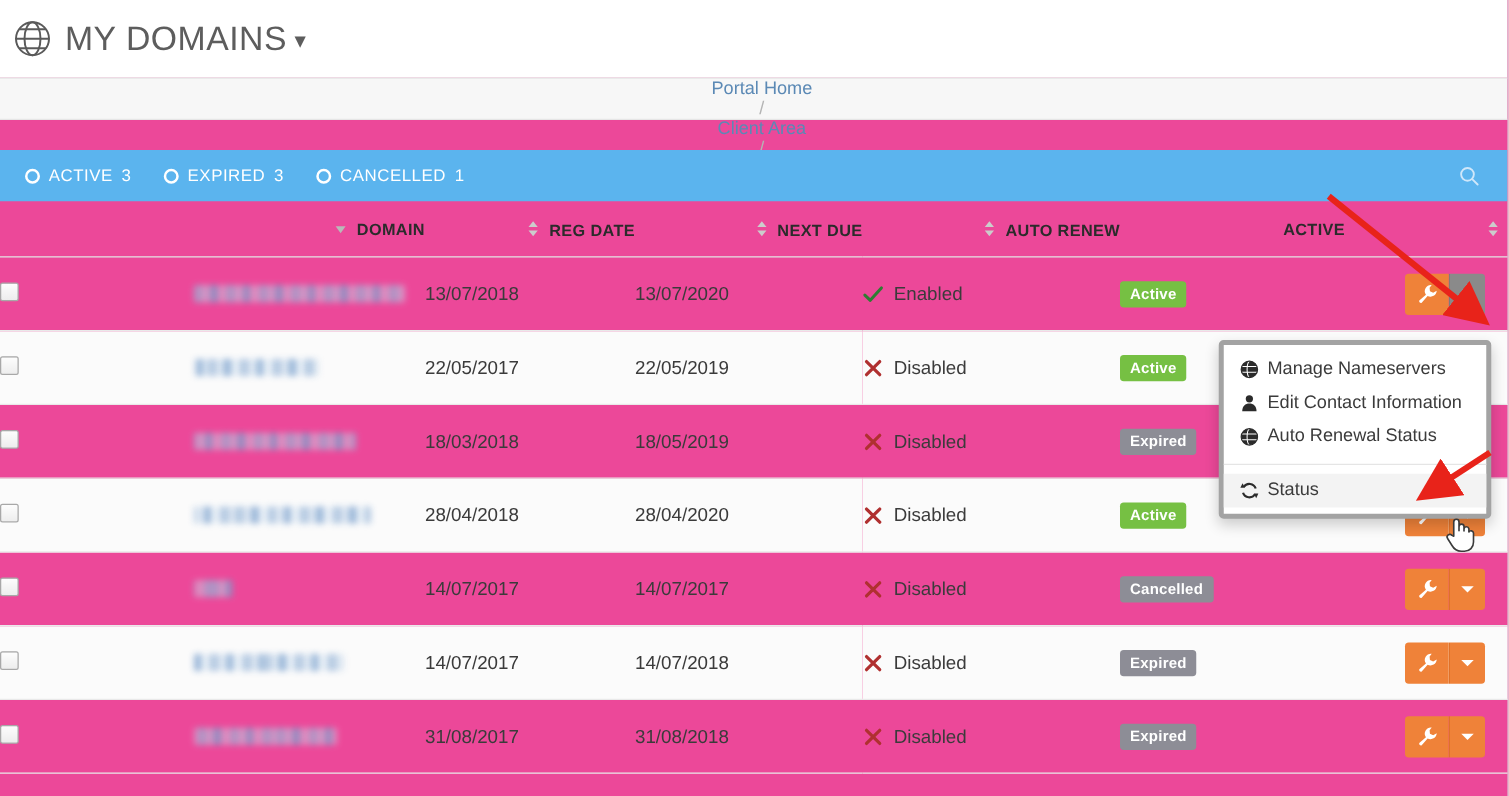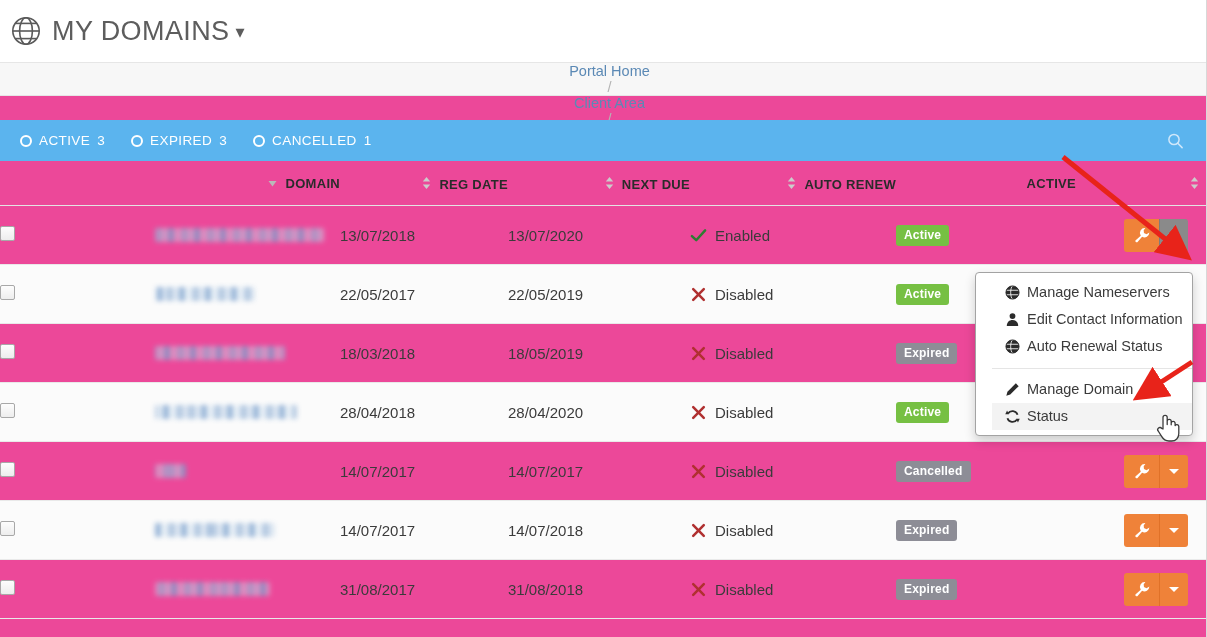--- a/index.html
+++ b/index.html
@@ -234,24 +234,24 @@
     border-top: 5px solid #fff;
   }
 
   
   .dropdown {
     position: absolute;
     left: 975px;
     top: 272px;
     width: 218px;
     background: #fff;
-    border: 1px solid #a3a3a3;
+    border: 4px solid #a3a3a3;
     border-radius: 4px;
     box-shadow: 0 5px 11px rgba(0,0,0,0.19);
-    padding: 6px 0 5px 16px;
+    padding: 6px 0 5px 0;
     z-index: 40;
   }
   .menu-item {
     display: flex;
     align-items: center;
     padding: 3px 10px 3px 13px;
     font-size: 14.5px;
     color: #3b3b3b;
     cursor: pointer;
     white-space: nowrap;
@@ -663,28 +663,20 @@
         <svg viewBox="0 0 16 16" width="15" height="15">
           <circle cx="8" cy="8" r="7" fill="#2b2b2b"></circle>
           <path d="M8 1 C5.4 3.2 5.4 12.8 8 15" stroke="#fff" stroke-width="0.9" fill="none"></path>
           <path d="M1.3 5.6 H14.7 M1.3 10.4 H14.7" stroke="#fff" stroke-width="0.9"></path>
           <circle cx="8" cy="8" r="7" fill="none" stroke="#2b2b2b" stroke-width="1"></circle>
         </svg>
       </span>
       <span>Auto Renewal Status</span>
     </div>
     <div class="menu-divider"></div>
-    <div class="menu-item">
-      <span class="menu-ico">
-        <svg viewBox="0 0 16 16" width="15" height="15" fill="#2b2b2b">
-          <path d="M11.6 1.4 L14.6 4.4 L5.6 13.4 L1.4 14.6 L2.6 10.4 Z"></path>
-        </svg>
-      </span>
-      <span>Manage Domain</span>
-    </div>
     <div class="menu-item hovered">
       <span class="menu-ico">
         <svg viewBox="0 0 16 16" width="15" height="15" fill="none" stroke="#2b2b2b" stroke-width="1.9">
           <path d="M13.4 6.2 A5.7 5.7 0 0 0 3.2 4.9"></path>
           <path d="M2.6 9.8 A5.7 5.7 0 0 0 12.8 11.1"></path>
           <polygon points="2.2,1.6 4.2,5.6 0.3,5.6" fill="#2b2b2b" stroke="none"></polygon>
           <polygon points="13.8,14.4 11.8,10.4 15.7,10.4" fill="#2b2b2b" stroke="none"></polygon>
         </svg>
       </span>
       <span>Status</span>

